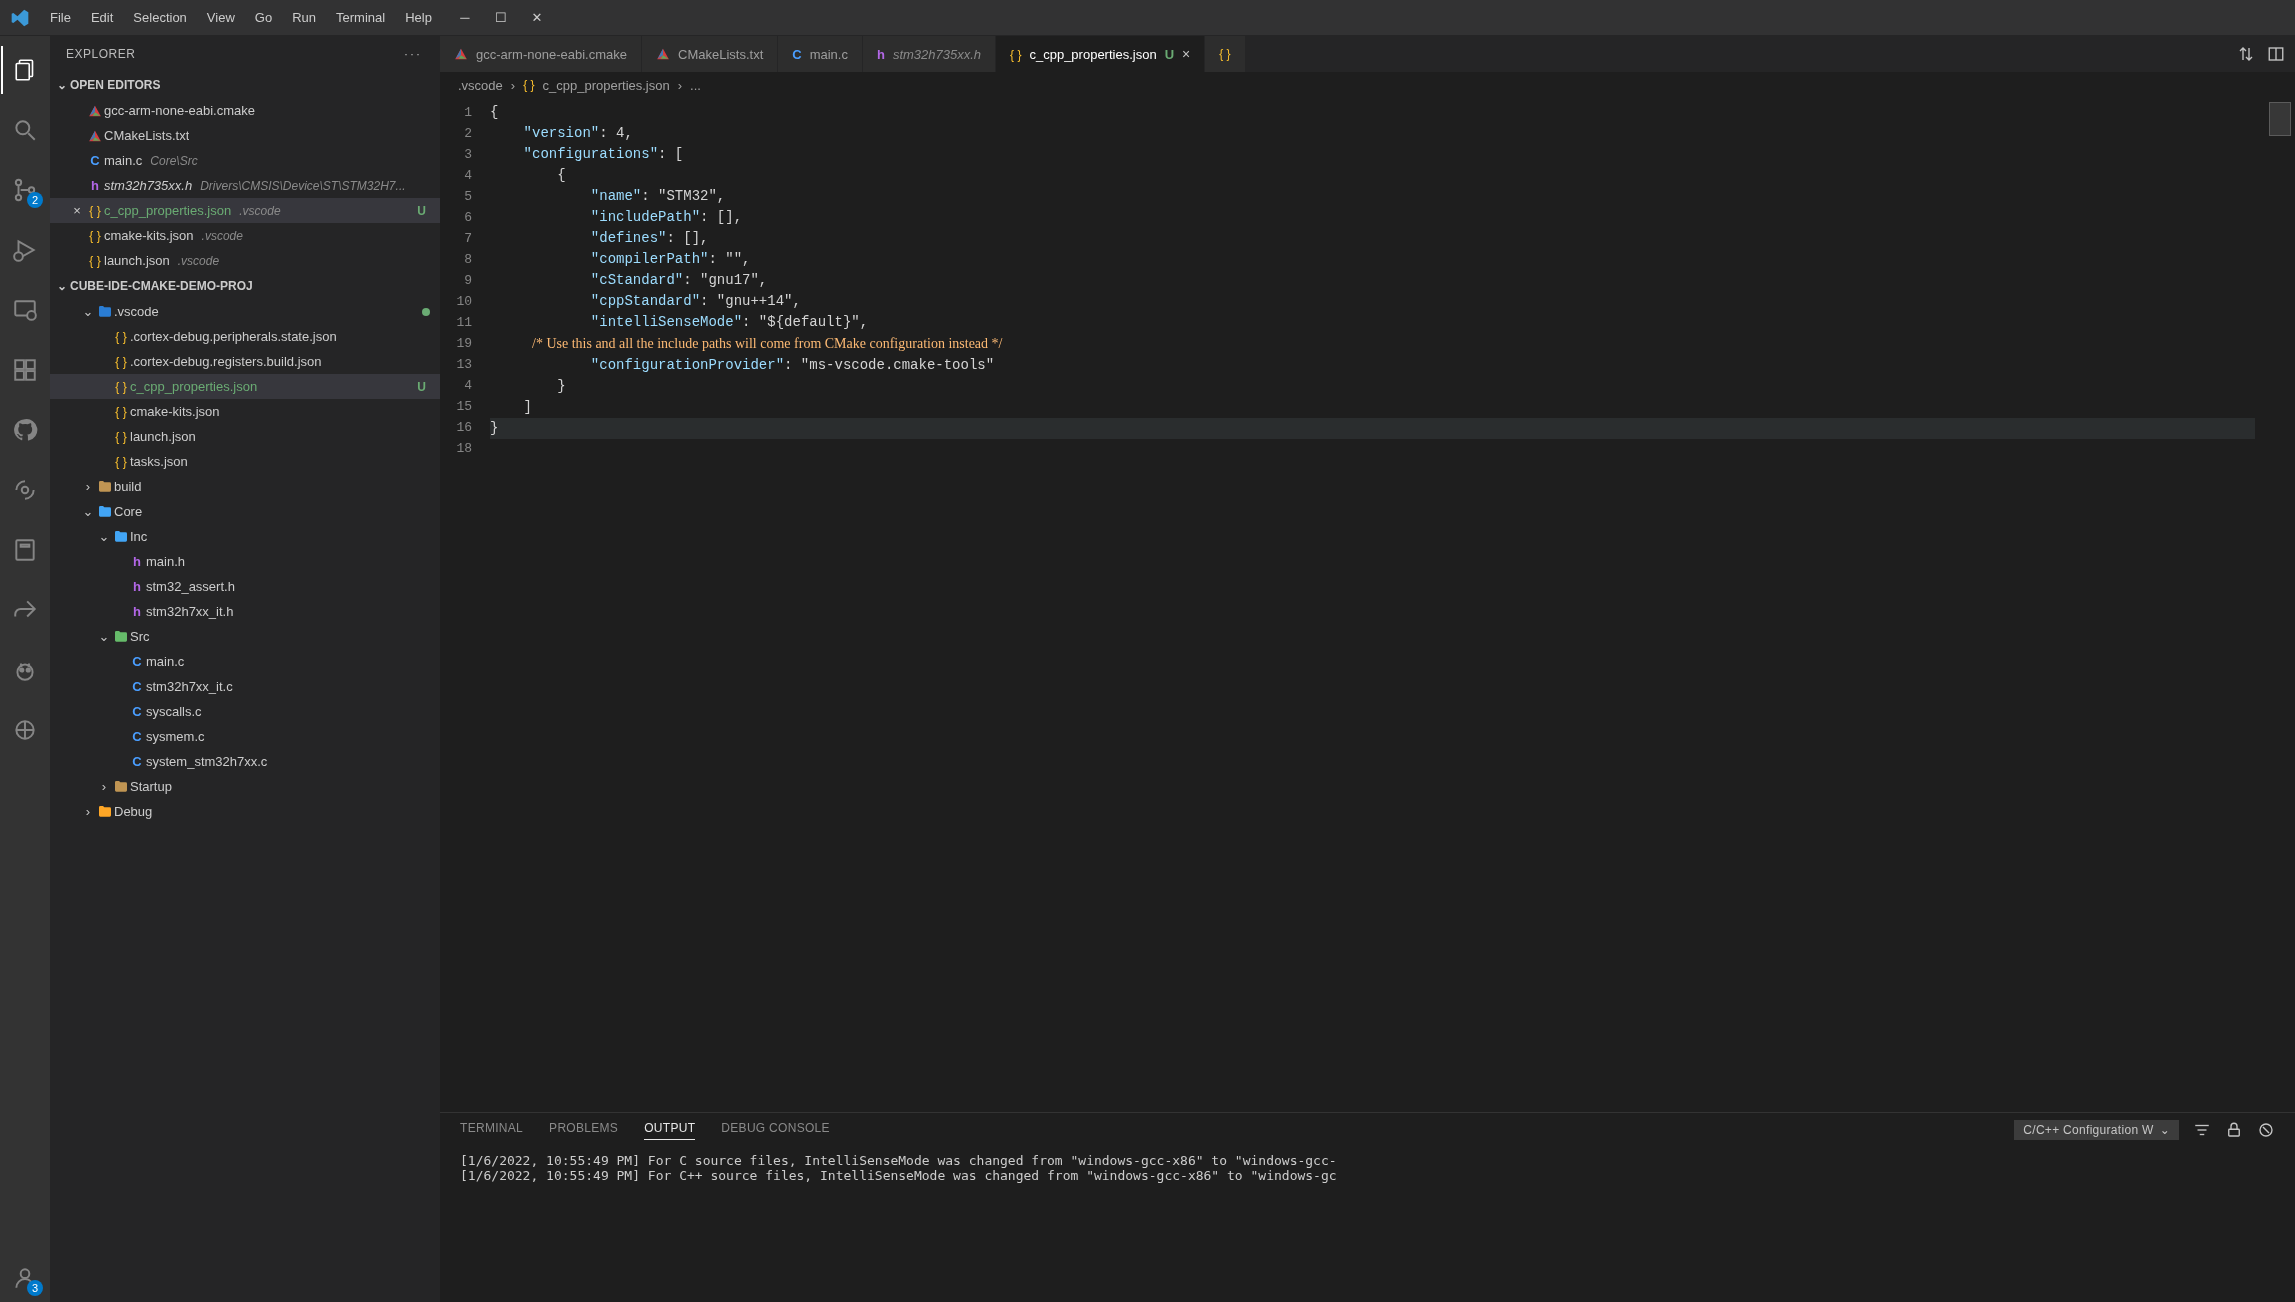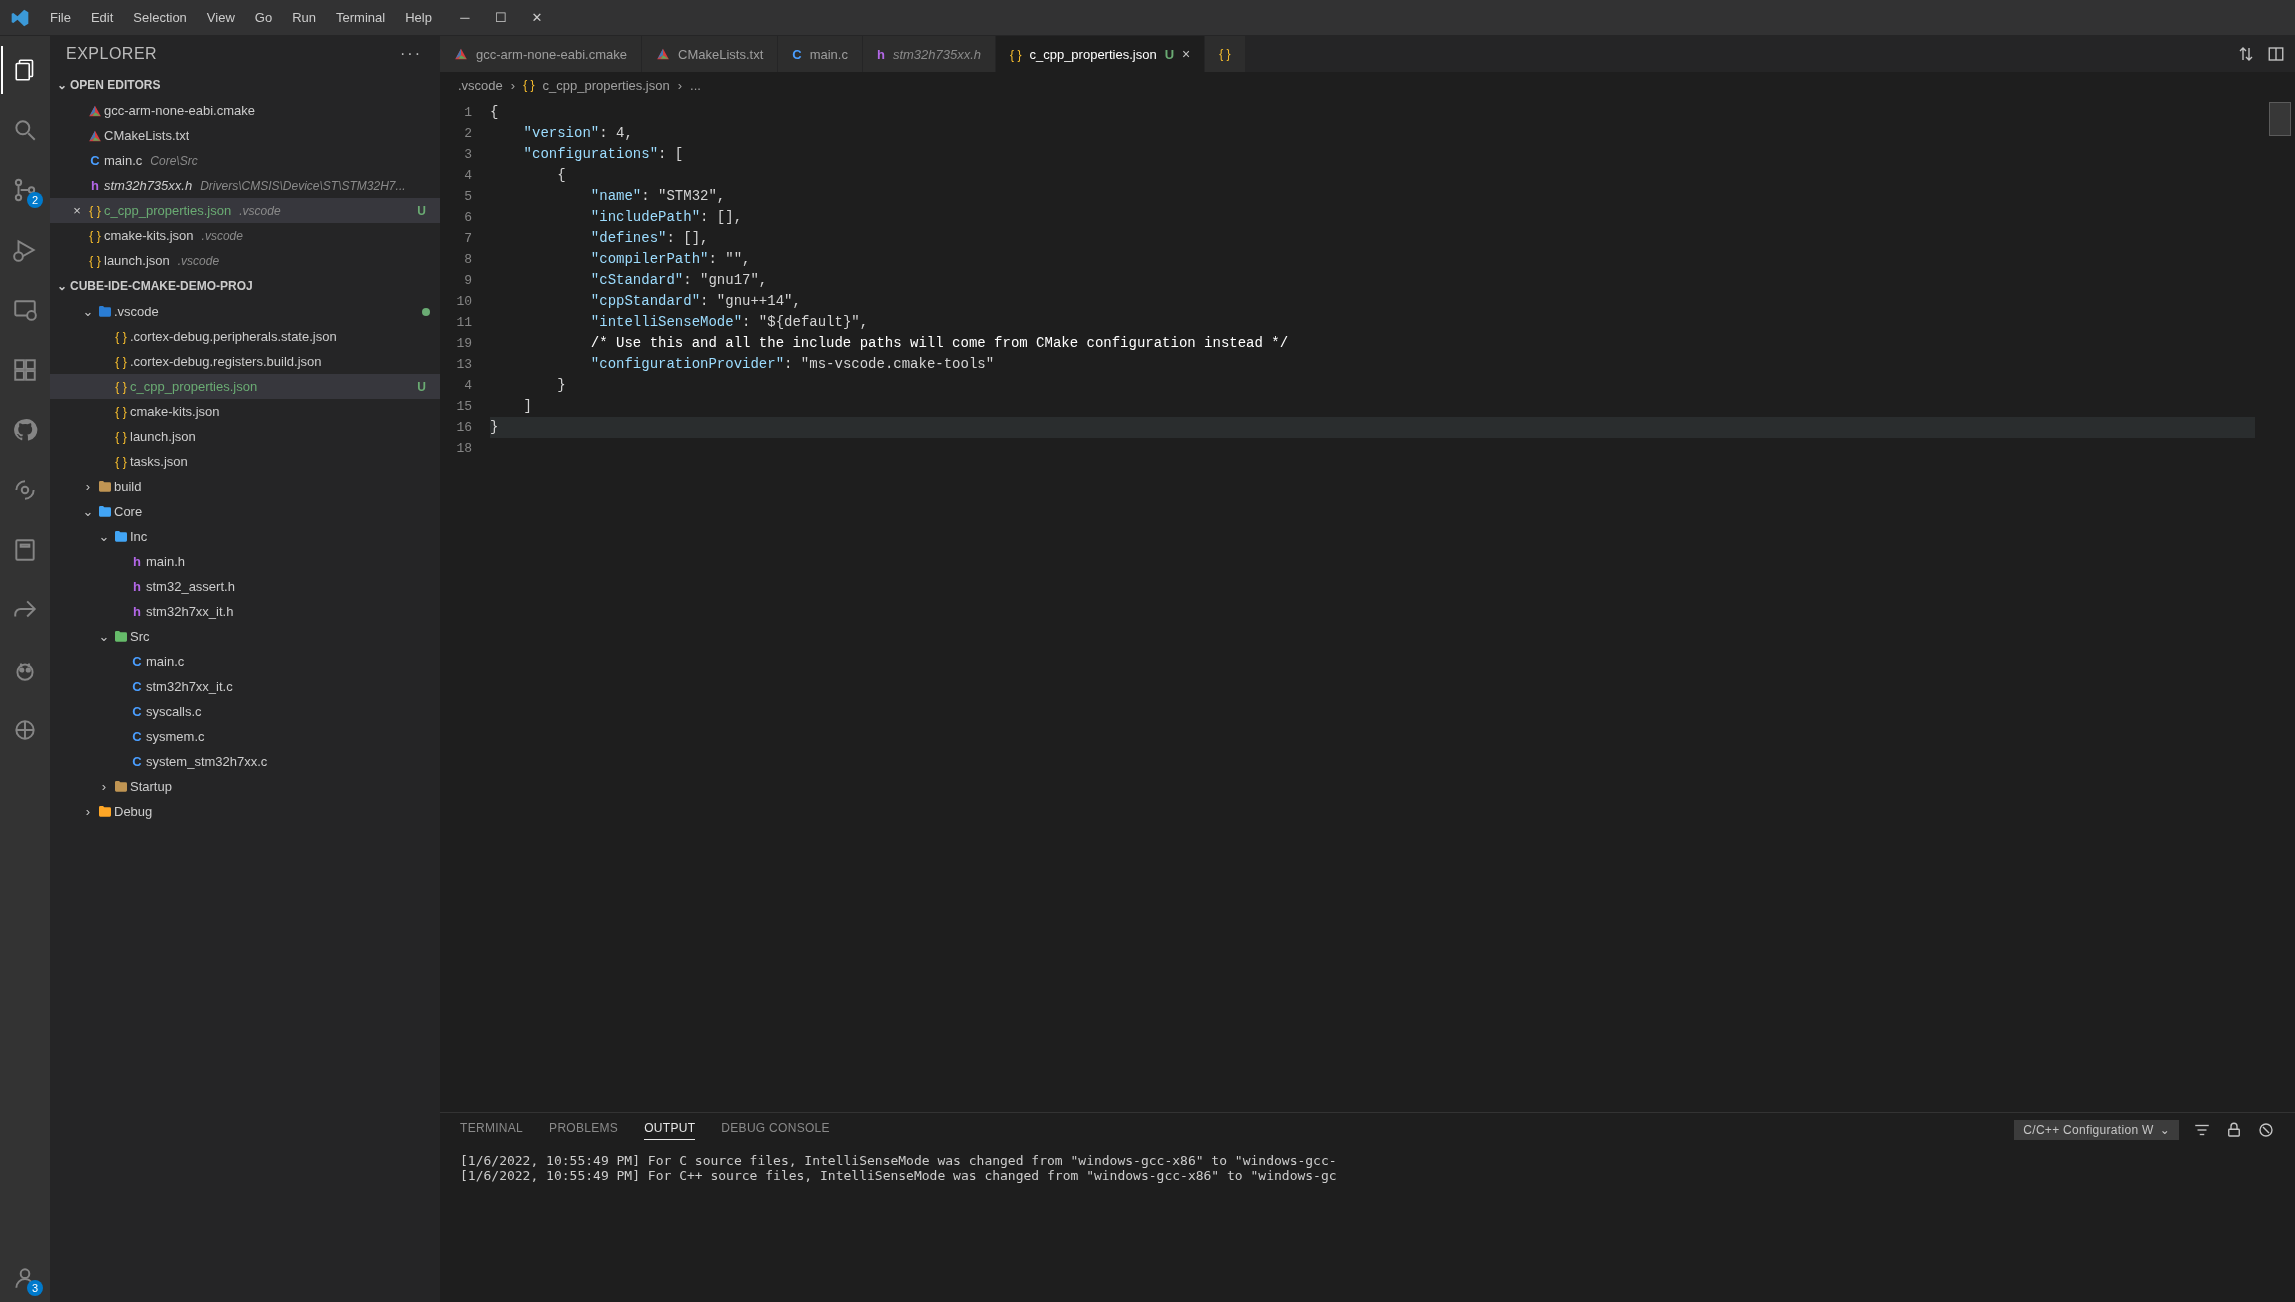--- a/index.html
+++ b/index.html
@@ -43,21 +43,21 @@
 }
 .activitybar .ab-item { width: 48px; height: 48px; display:flex; align-items:center; justify-content:center; cursor:pointer; position:relative; }
 .activitybar .ab-item.active { color: #fff; border-left: 2px solid #fff; }
 .badge { position:absolute; bottom:6px; right:6px; background:#007acc; color:#fff; border-radius:9px; min-width:16px; height:16px; font-size:11px; display:flex;align-items:center;justify-content:center; padding:0 3px;}
 .activitybar .spacer { flex:1; }
 .sidebar {
   width: 390px;
   background: #252526;
   display:flex; flex-direction:column;
 }
-.sidebar-header { height: 36px; display:flex; align-items:center; justify-content:space-between; padding:0 18px 0 16px; color:#bbbbbb; letter-spacing:.5px; font-size:16px;}
+.sidebar-header { height: 36px; display:flex; align-items:center; justify-content:space-between; padding:0 18px 0 16px; color:#bbbbbb; letter-spacing:.5px; font-size:12px;}
 .section-header { height:26px; display:flex; align-items:center; padding-left:4px; font-weight:600; font-size:12px; cursor:pointer; }
 .section-header .chevron { width:16px; text-align:center; color:#cccccc; }
 .explorer-tree { flex:1; overflow:auto; }
 .row { height:25px; display:flex; align-items:center; padding-right:10px; cursor:pointer; }
 .row.selected { background:#37373d; }
 .row .indent { display:inline-block; }
 .row .twisty { width:16px; text-align:center; color:#c5c5c5; }
 .row .icon { width:18px; display:inline-flex; align-items:center; justify-content:center; }
 .row .label { overflow:hidden; text-overflow:ellipsis; white-space:nowrap; }
 .row .desc { color:#8a8a8a; margin-left:8px; font-size:12px; font-style:italic; overflow:hidden; text-overflow:ellipsis; white-space:nowrap; }
@@ -82,21 +82,21 @@
 .tab .ustatus { color:#6aab73; font-weight:600; }
 .tab .close { font-size:14px; color:#c5c5c5; }
 .tab .italic { font-style:italic; color:#8a8a8a;}
 .tab-actions { margin-left:auto; display:flex; align-items:center; gap:12px; padding:0 10px; color:#c5c5c5;}
 .breadcrumb { height:26px; display:flex; align-items:center; padding-left:18px; color:#a0a0a0; gap:8px; font-size:13px;}
 .editor-split { flex:1; display:flex; min-height:0; }
 .gutter { width:50px; background:#1e1e1e; text-align:right; color:#858585; font-family:Consolas,"Courier New",monospace; font-size:13px; padding-right:18px; padding-top:4px; line-height:21px;}
 .code { flex:1; font-family:Consolas,"Courier New",monospace; font-size:14px; line-height:21px; padding-top:4px; white-space:pre; color:#d4d4d4; }
 .tok-key { color:#9cdcfe; }
 .tok-punct { color:#d4d4d4; }
-.tok-comment { color:#ffffff; }
+.tok-comment { color:#fdba74;font-family:Liberation Serif, serif; }
 .current-line { background:#2a2d2e; display:block;}
 .minimap { width:40px; background:#1e1e1e; position:relative;}
 .minimap-thumb { position:absolute; top:4px; right:4px; width:22px; height:34px; background:rgba(200,200,200,0.15); border:1px solid rgba(200,200,200,0.25);}
 .panel { height:190px; border-top:1px solid #333; background:#1e1e1e; display:flex; flex-direction:column;}
 .panel-tabs { height:34px; display:flex; align-items:center; padding:0 20px; gap:26px; color:#8a8a8a; font-size:12px; letter-spacing:.3px;}
 .panel-tab { cursor:pointer; padding-bottom:4px; }
 .panel-tab.active { color:#e7e7e7; border-bottom:1px solid #e7e7e7; }
 .panel-right { margin-left:auto; display:flex; align-items:center; gap:14px; color:#c5c5c5;}
 .panel-select { background:#3c3c3c; padding:2px 8px; display:flex; align-items:center; gap:6px; border:1px solid #3c3c3c;}
 .panel-body { flex:1; overflow:auto; padding:6px 20px; font-family:Consolas,monospace; font-size:13px; color:#cccccc; white-space:pre;}

